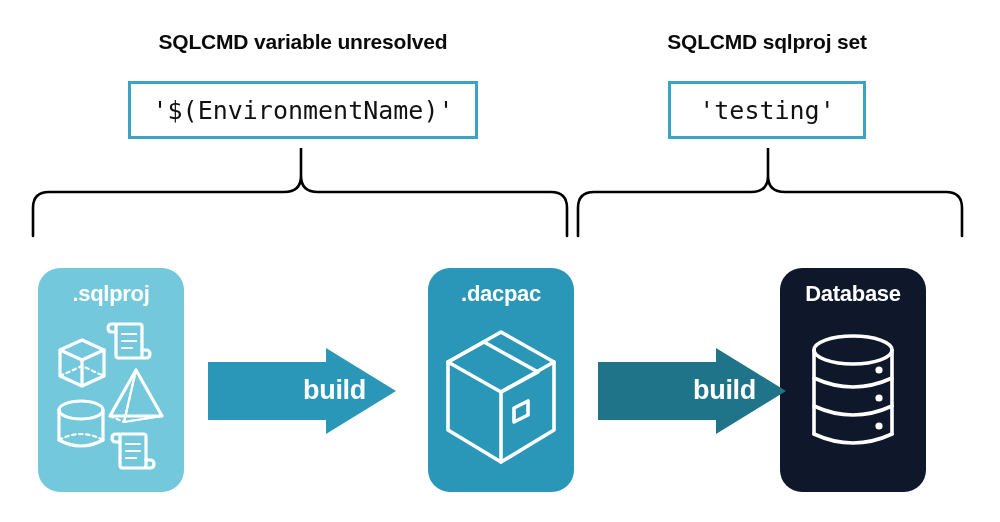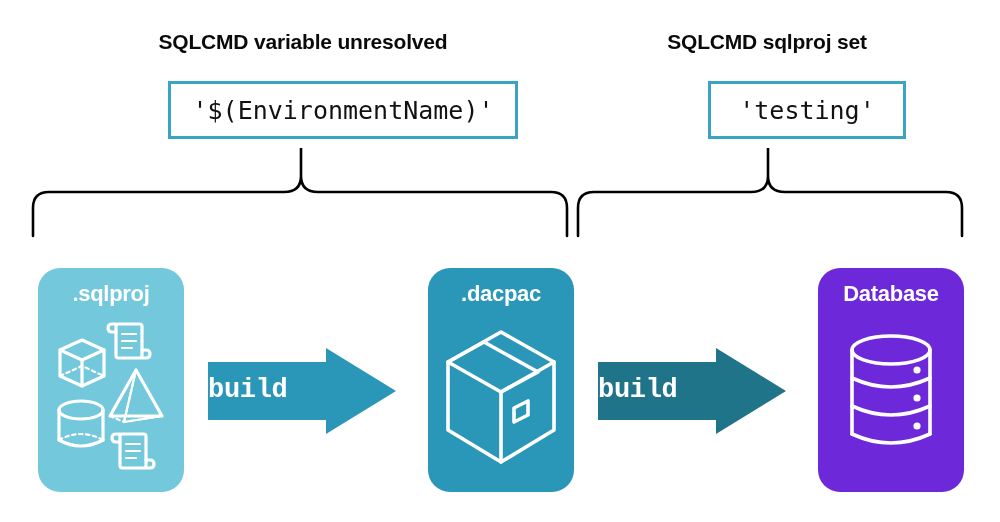--- a/index.html
+++ b/index.html
@@ -42,21 +42,20 @@
     border: 3px solid #3ba3c4;
     background: #ffffff;
     display: flex;
     align-items: center;
     justify-content: center;
     font-family: "DejaVu Sans Mono", monospace;
     font-size: 25px;
     color: #111111;
     letter-spacing: 0px;
     white-space: nowrap;
-    margin-left: 40px;
   }
   #code-box-left  { left: 128px; top: 81px; width: 350px; height: 58px; }
   #code-box-right { left: 668px; top: 81px; width: 198px; height: 58px; }
 
   
   .brace-svg {
     position: absolute;
     overflow: visible;
   }
   #brace-left  { left: 30px;  top: 146px; }
@@ -65,21 +64,21 @@
   
   .card {
     position: absolute;
     width: 146px;
     height: 224px;
     border-radius: 22px;
     top: 268px;
   }
   #card-sqlproj  { left: 38px;  background: #74c8dc; }
   #card-dacpac   { left: 428px; background: #2b97b8; }
-  #card-database { left: 818px; background: #6d28d9; }
+  #card-database { left: 780px; background: #0f172a; }
 
   .card-title {
     position: absolute;
     top: 13px;
     left: 0;
     width: 100%;
     text-align: center;
     font-family: "Liberation Sans", sans-serif;
     font-weight: bold;
     font-size: 22px;
@@ -99,25 +98,25 @@
   .arrow-wrap {
     position: absolute;
     top: 348px;
     width: 190px;
     height: 86px;
   }
   #arrow-build  { left: 208px; }
   #arrow-deploy { left: 598px; }
   .arrow-label {
     position: absolute;
-    left: 0;
+    left: 8px;
     top: 27px;
     width: 150px;
-    text-align: left;
-    font-family: Liberation Mono, monospace;
+    text-align: right;
+    font-family: Liberation Sans, sans-serif;
     font-weight: bold;
     font-size: 27px;
     color: #ffffff;
     letter-spacing: -0.3px;
     white-space: nowrap;
     pointer-events: none;
   }
 </style>
 </head>
 <body>

